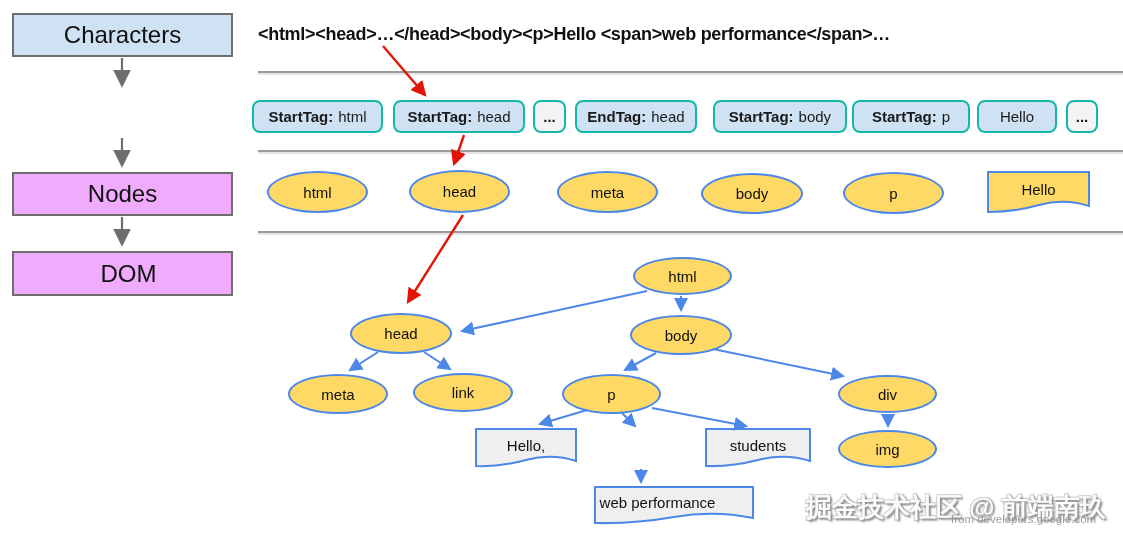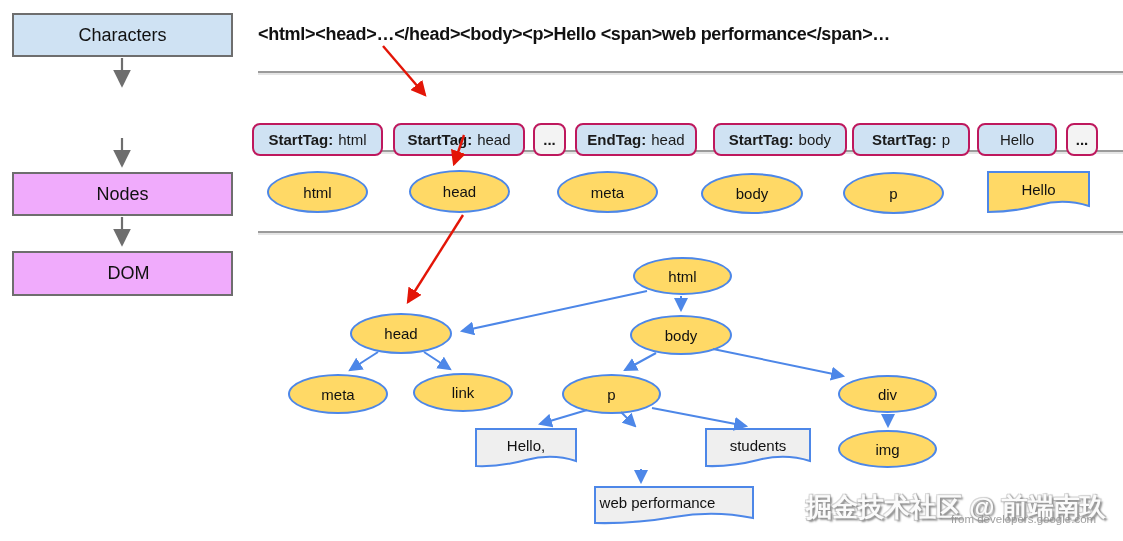--- a/index.html
+++ b/index.html
@@ -5,40 +5,40 @@
   html,body{margin:0;padding:0;background:#fff;}
   #canvas{
     position:relative;width:1123px;height:541px;background:#ffffff;
     font-family:"Liberation Sans","DejaVu Sans",sans-serif;color:#1a1a1a;
     overflow:hidden;
   }
   
   .stage{
     position:absolute;left:12px;width:221px;height:44px;box-sizing:border-box;
     border:2px solid #6e6e6e;display:flex;align-items:center;justify-content:center;
-    font-size:18px;color:#111;
+    font-size:24px;color:#111;
   }
   .stage.blue{background:#cfe2f3;}
   .stage.yellow{background:#f0abfc;}
   
   .hr{
     position:absolute;left:258px;width:865px;height:2px;background:#9b9b9b;
     box-shadow:0 2px 0 #e5e5e5;
   }
   
   .src{
     position:absolute;left:258px;top:24px;font-size:18px;font-weight:bold;
     letter-spacing:-0.3px;white-space:nowrap;color:#111;
   }
   
   .tok{
     position:absolute;top:100px;height:33px;box-sizing:border-box;
-    border:2px solid #be185d;border-radius:8px;background:#cfe2f3;
+    border:2px solid #14b8a6;border-radius:8px;background:#cfe2f3;
     display:flex;align-items:center;justify-content:center;gap:5px;
-    font-size:15px;white-space:nowrap;margin-top:23px;
+    font-size:15px;white-space:nowrap;
   }
   .tok .b{font-weight:bold;}
   .tok.gray{background:#f3f3f3;}
   
   .ell{
     position:absolute;box-sizing:border-box;border:2px solid #4d87e8;border-radius:50%;
     background:#ffd966;display:flex;align-items:center;justify-content:center;
     font-size:15px;color:#111;
   }
   

